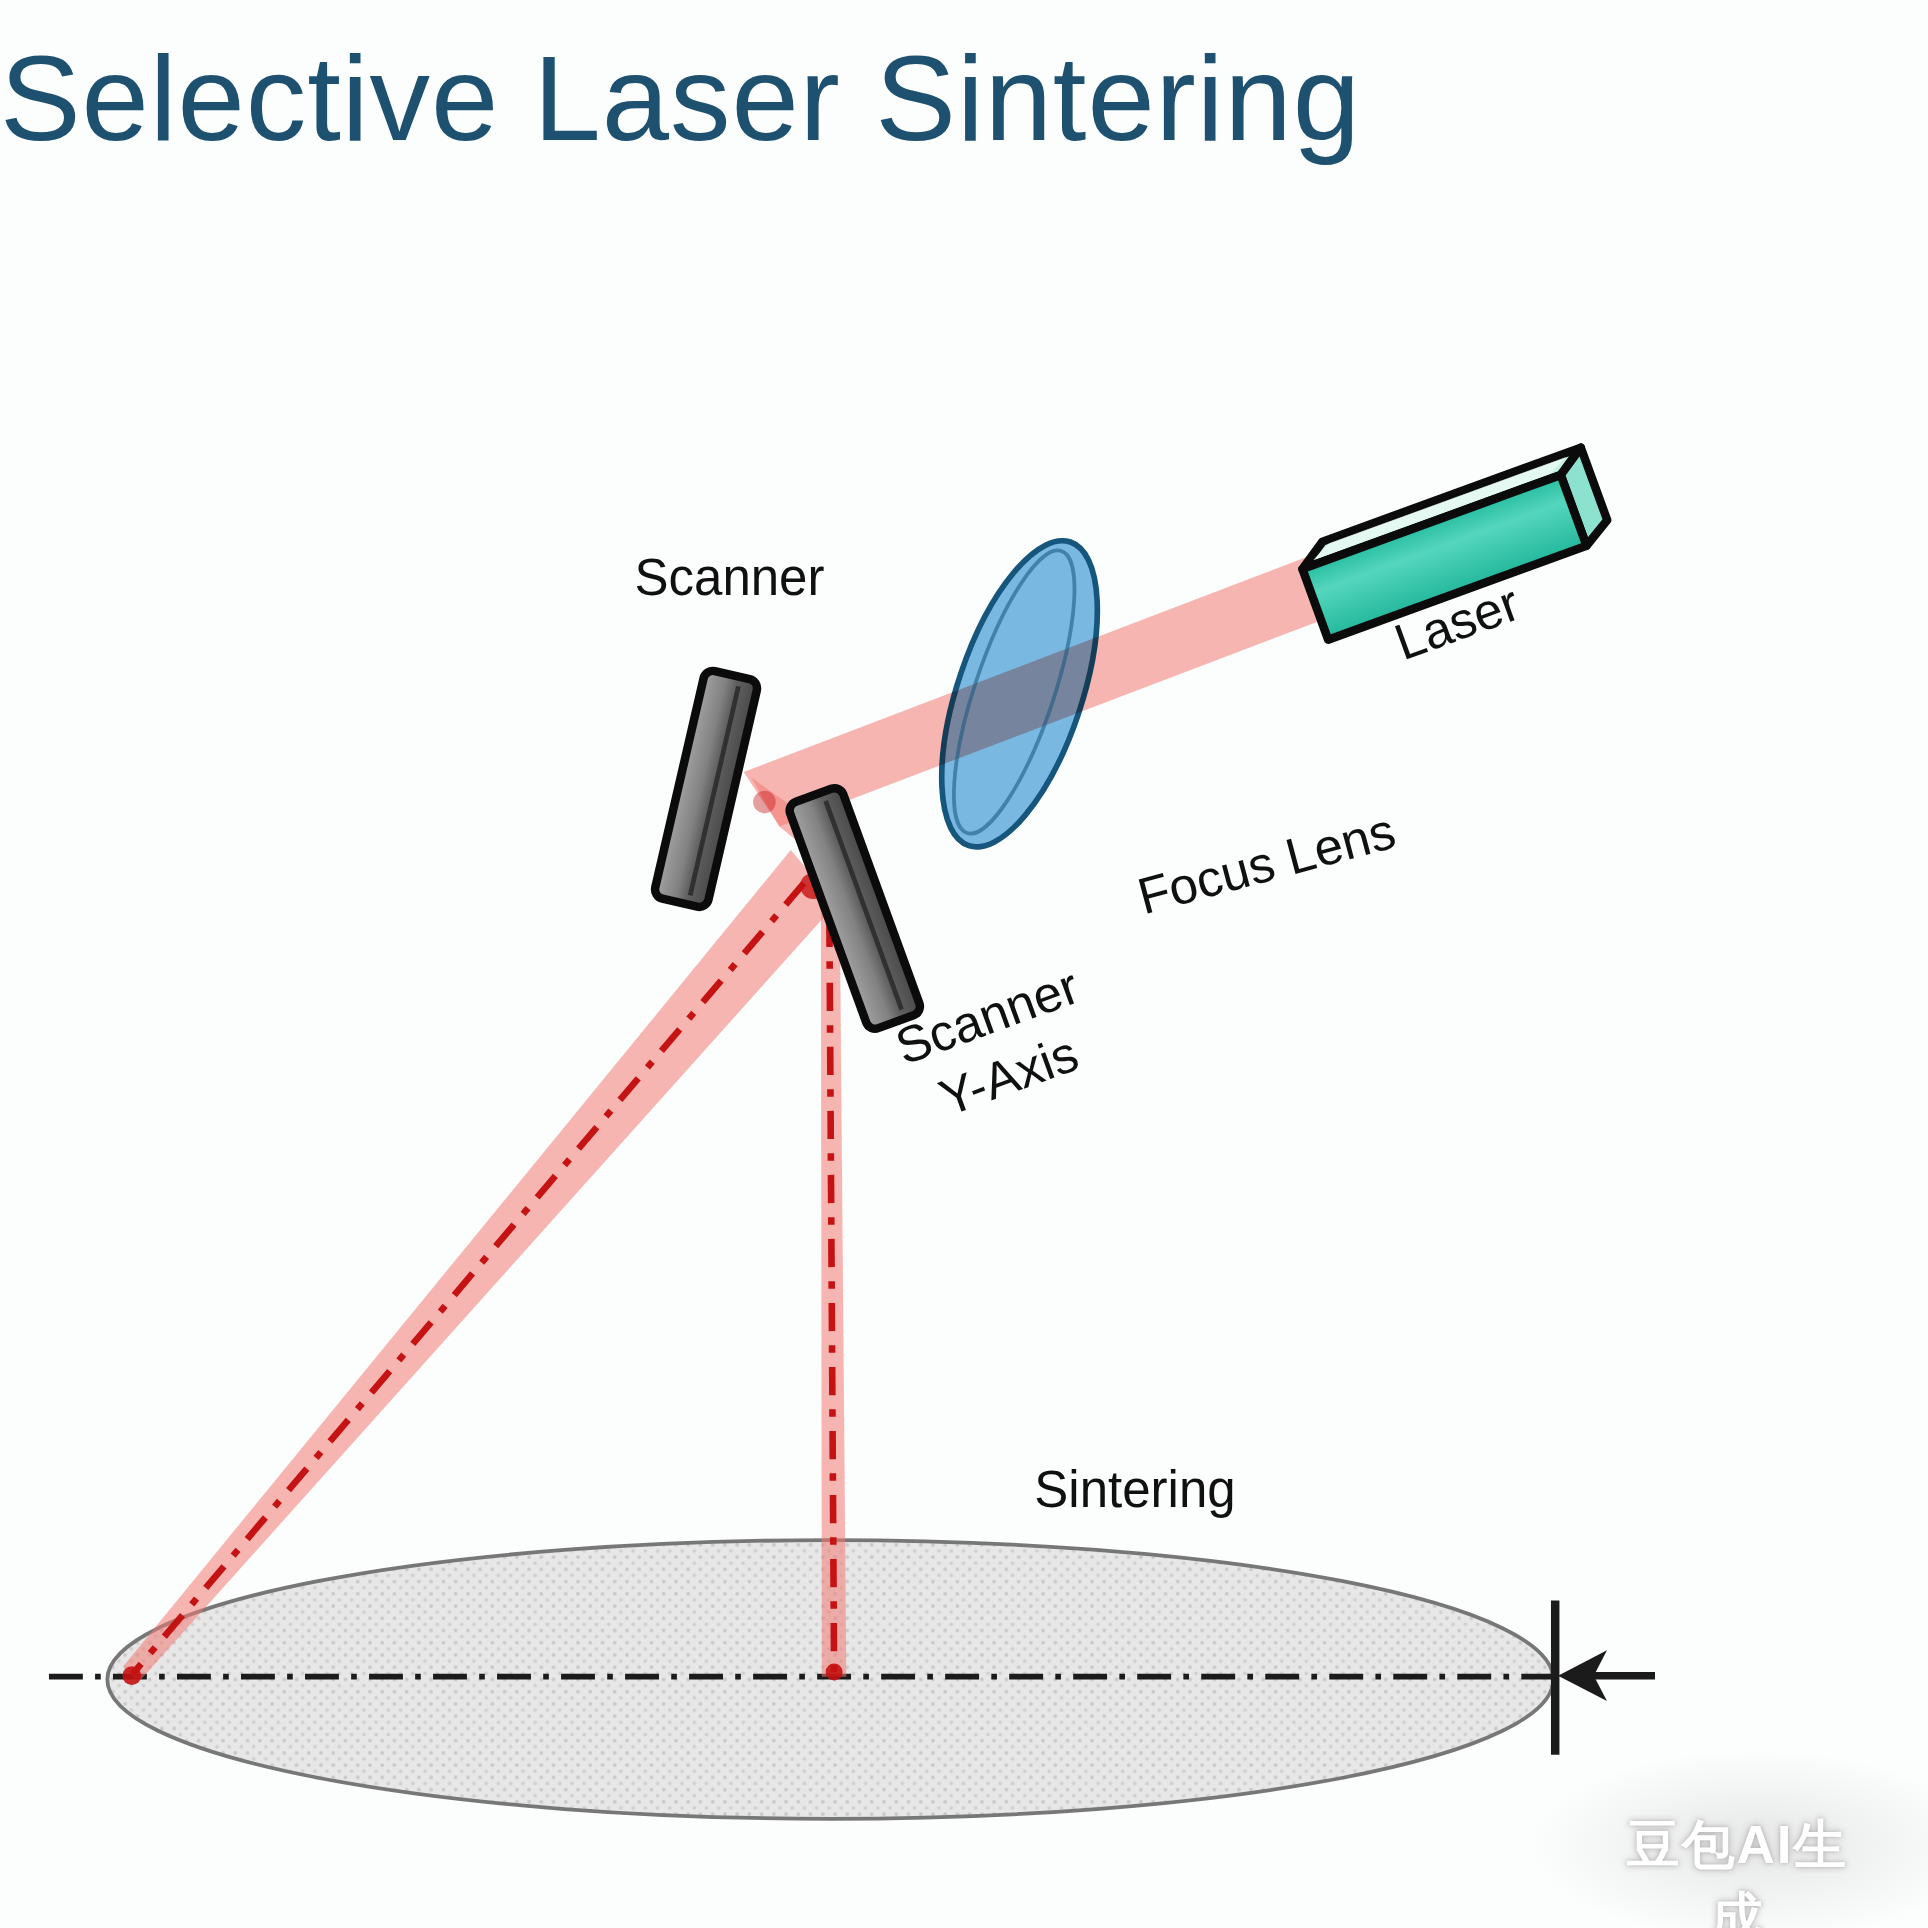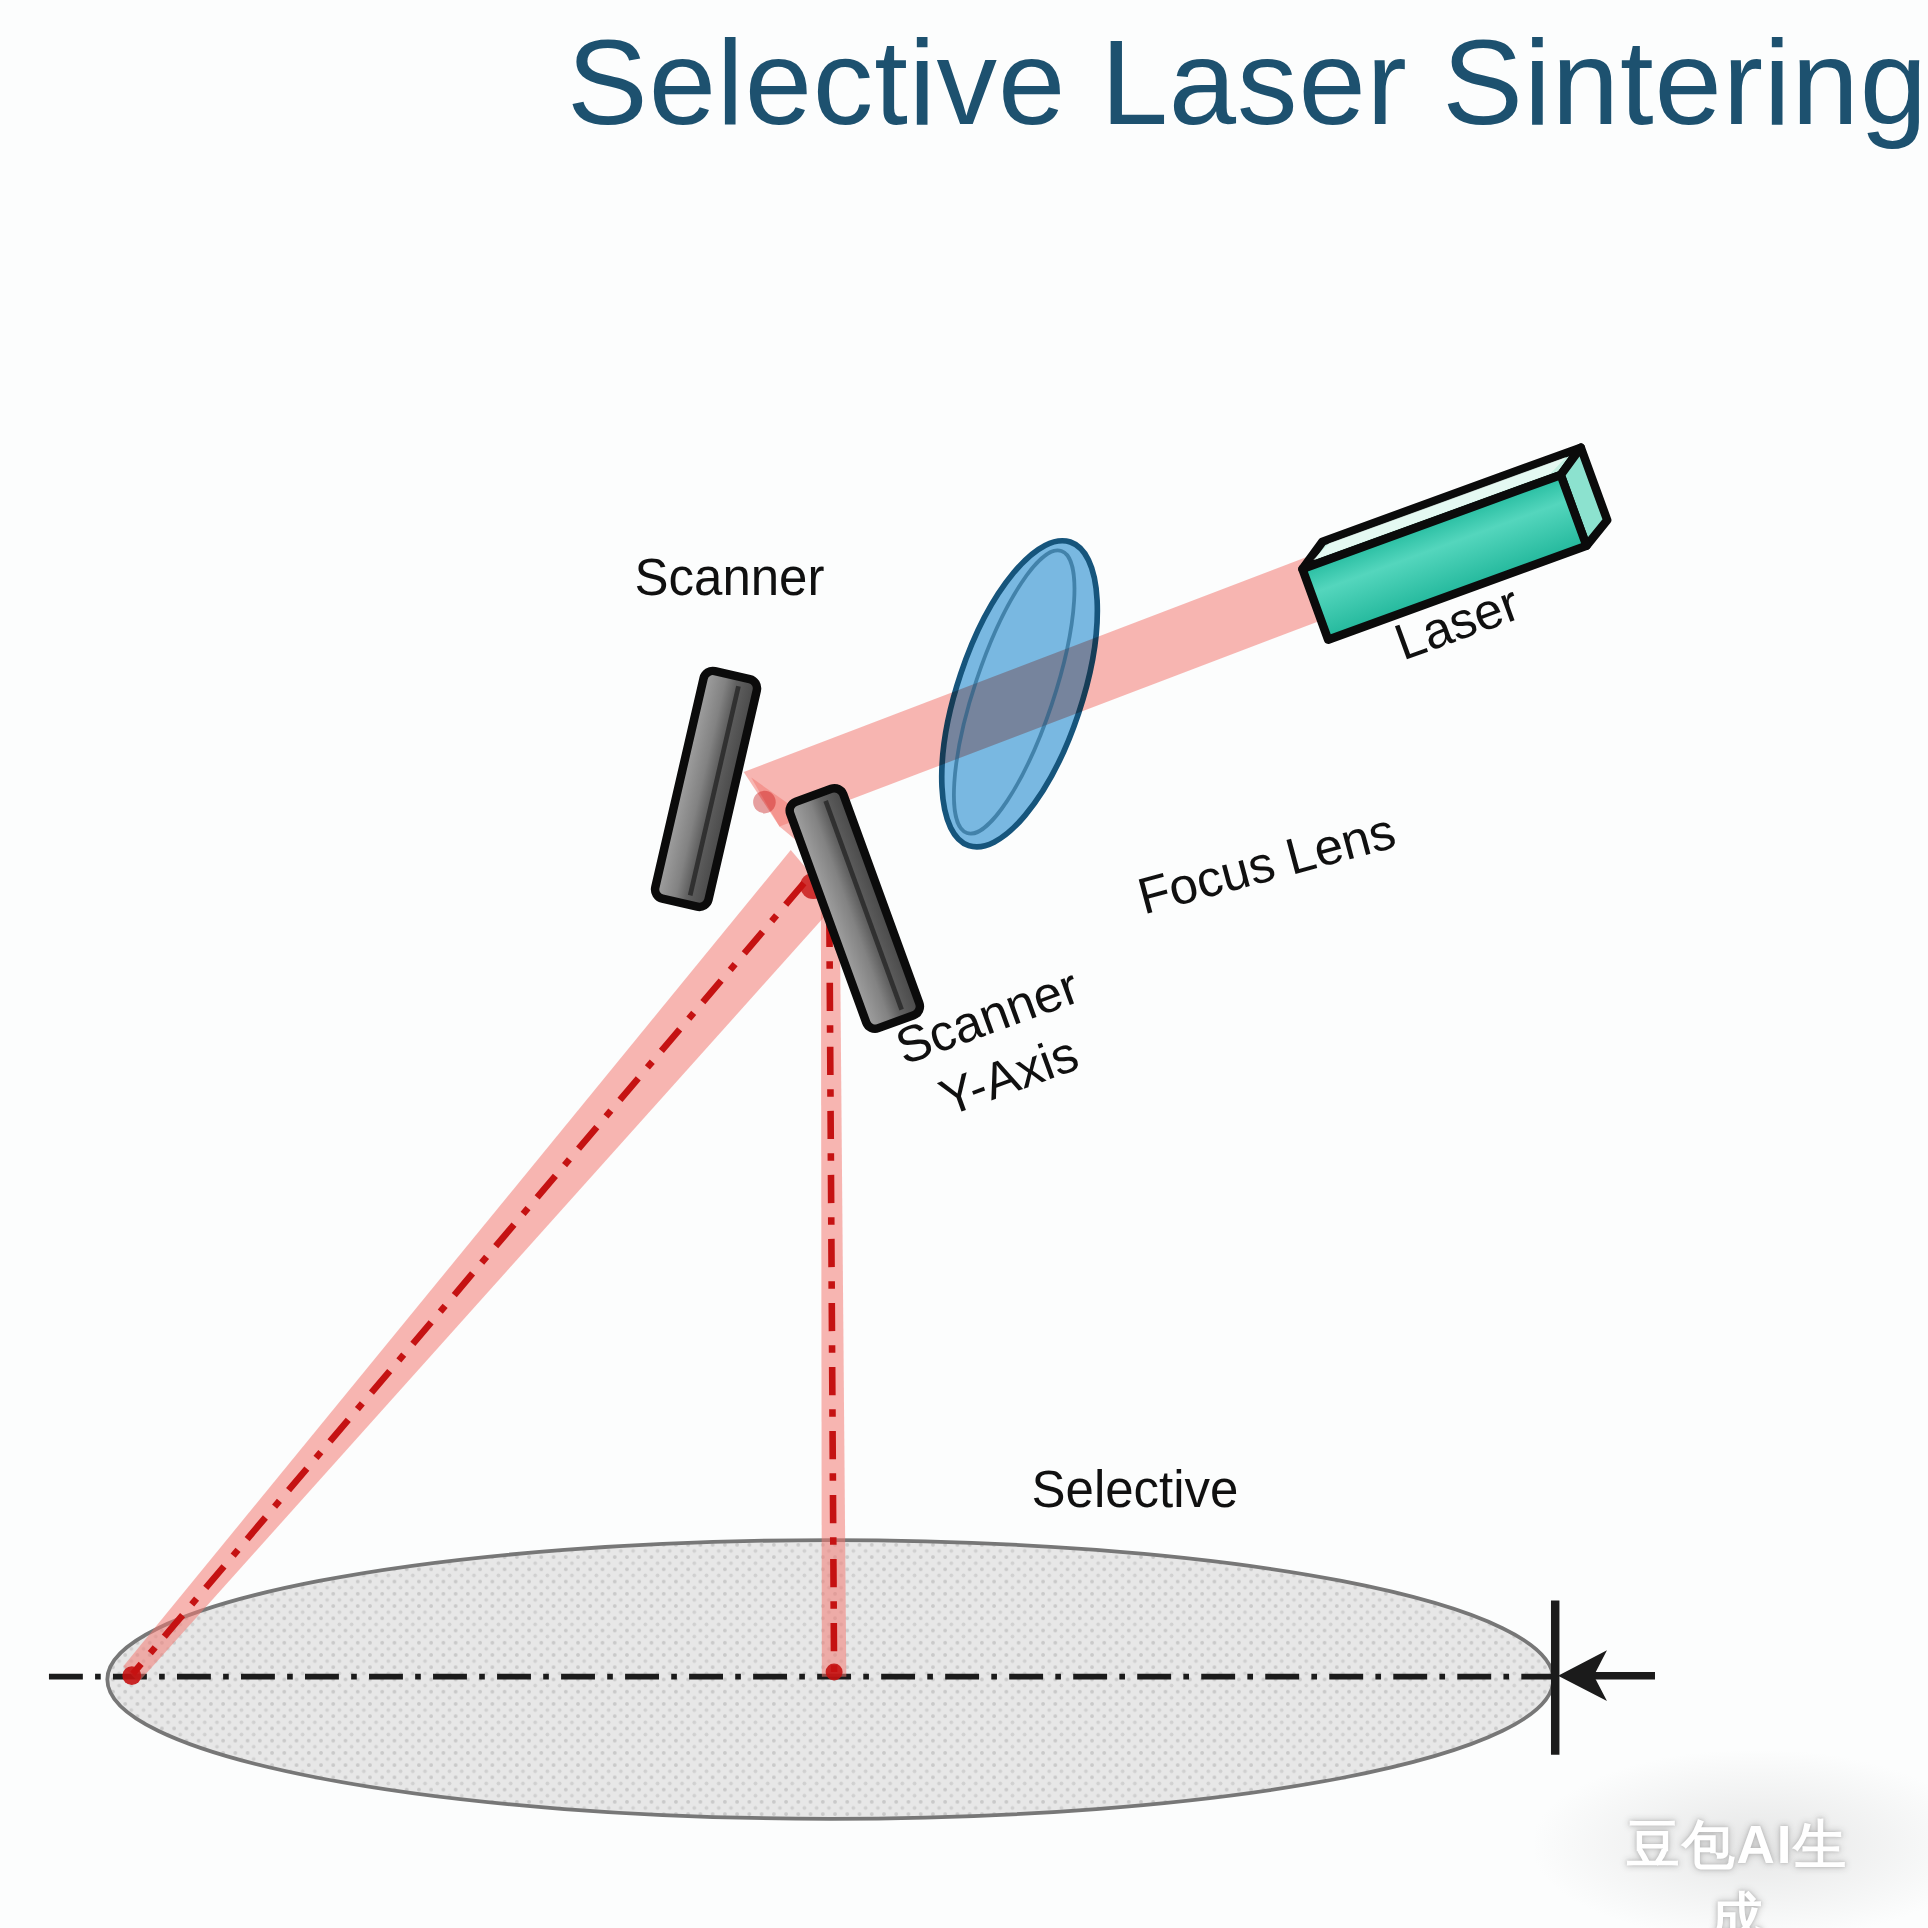--- a/index.html
+++ b/index.html
@@ -1,21 +1,21 @@
 <!DOCTYPE html>
 <html style="--title_color: #1d516f; --label_color: #101010; --beam: #f27a72; --beam_line: #c51212; --lens_fill: #59a9dc; --lens_stroke: #16557d; --laser_front: #31c6ab; --laser_top: #c4f0e2; --laser_end: #8ce2cf; --mirror_stroke: #0b0b0b; --powder_fill: #e7e7e7; --powder_stroke: #777777; --centerline: #1b1b1b; --watermark_color: #ffffff;font-size:15px"><head>
 <meta charset="utf-8">
 <style>
   html,body{margin:0;padding:0;width:1928px;height:1928px;overflow:hidden;
     background:#fcfdfd;font-family:"Liberation Sans", sans-serif;}
   .stage{position:relative;width:1928px;height:1928px;background:#fcfdfd;}
   svg{position:absolute;left:0;top:0;}
   .lbl{position:absolute;color:var(--label_color,#101010);font-size:51px;
     line-height:1.24;text-align:center;white-space:nowrap;}
-  .title{position:absolute;left:0;top:12px;width:1928px;text-align:right;
+  .title{position:absolute;left:0;top:28px;width:1928px;text-align:left;
     font-size:121px;font-weight:400;color:var(--title_color,#1d516f);letter-spacing:0.9px;}
   .rot-n20{transform:rotate(-20deg);}
   .rot-n15{transform:rotate(-15deg);}
   .beam{fill:var(--beam,#f27a72);fill-opacity:.55;}
   .beamline{stroke:var(--beam_line,#c51212);stroke-width:7;fill:none;
     stroke-dasharray:30 15 8 15;}
   .hit{fill:var(--beam_line,#c51212);}
   .centerline{stroke:var(--centerline,#1b1b1b);stroke-width:6;fill:none;
     stroke-dasharray:36 13 6 13;}
   .lens{fill:var(--lens_fill,#59a9dc);fill-opacity:.8;stroke:var(--lens_stroke,#16557d);
@@ -113,19 +113,19 @@
 
   <div class="lbl rot-n15" style="left:1050px;top:832px;width:433px;">Focus Lens</div>
 
   <div class="lbl rot-n20" style="left:1316px;top:591px;width:282px;">Laser</div>
 
   <div class="lbl rot-n20" style="left:805px;top:983px;width:386px;">
     <div>Scanner</div>
     <div>Y-Axis</div>
   </div>
 
-  <div class="lbl" style="left:942px;top:1458px;width:386px;">Selective</div>
+  <div class="lbl" style="left:942px;top:1458px;width:386px;">Sintering</div>
 
   <div class="watermark-bg"></div>
   <div class="watermark">豆包AI生成</div>
 
 </div>
 
 
 </body></html>

